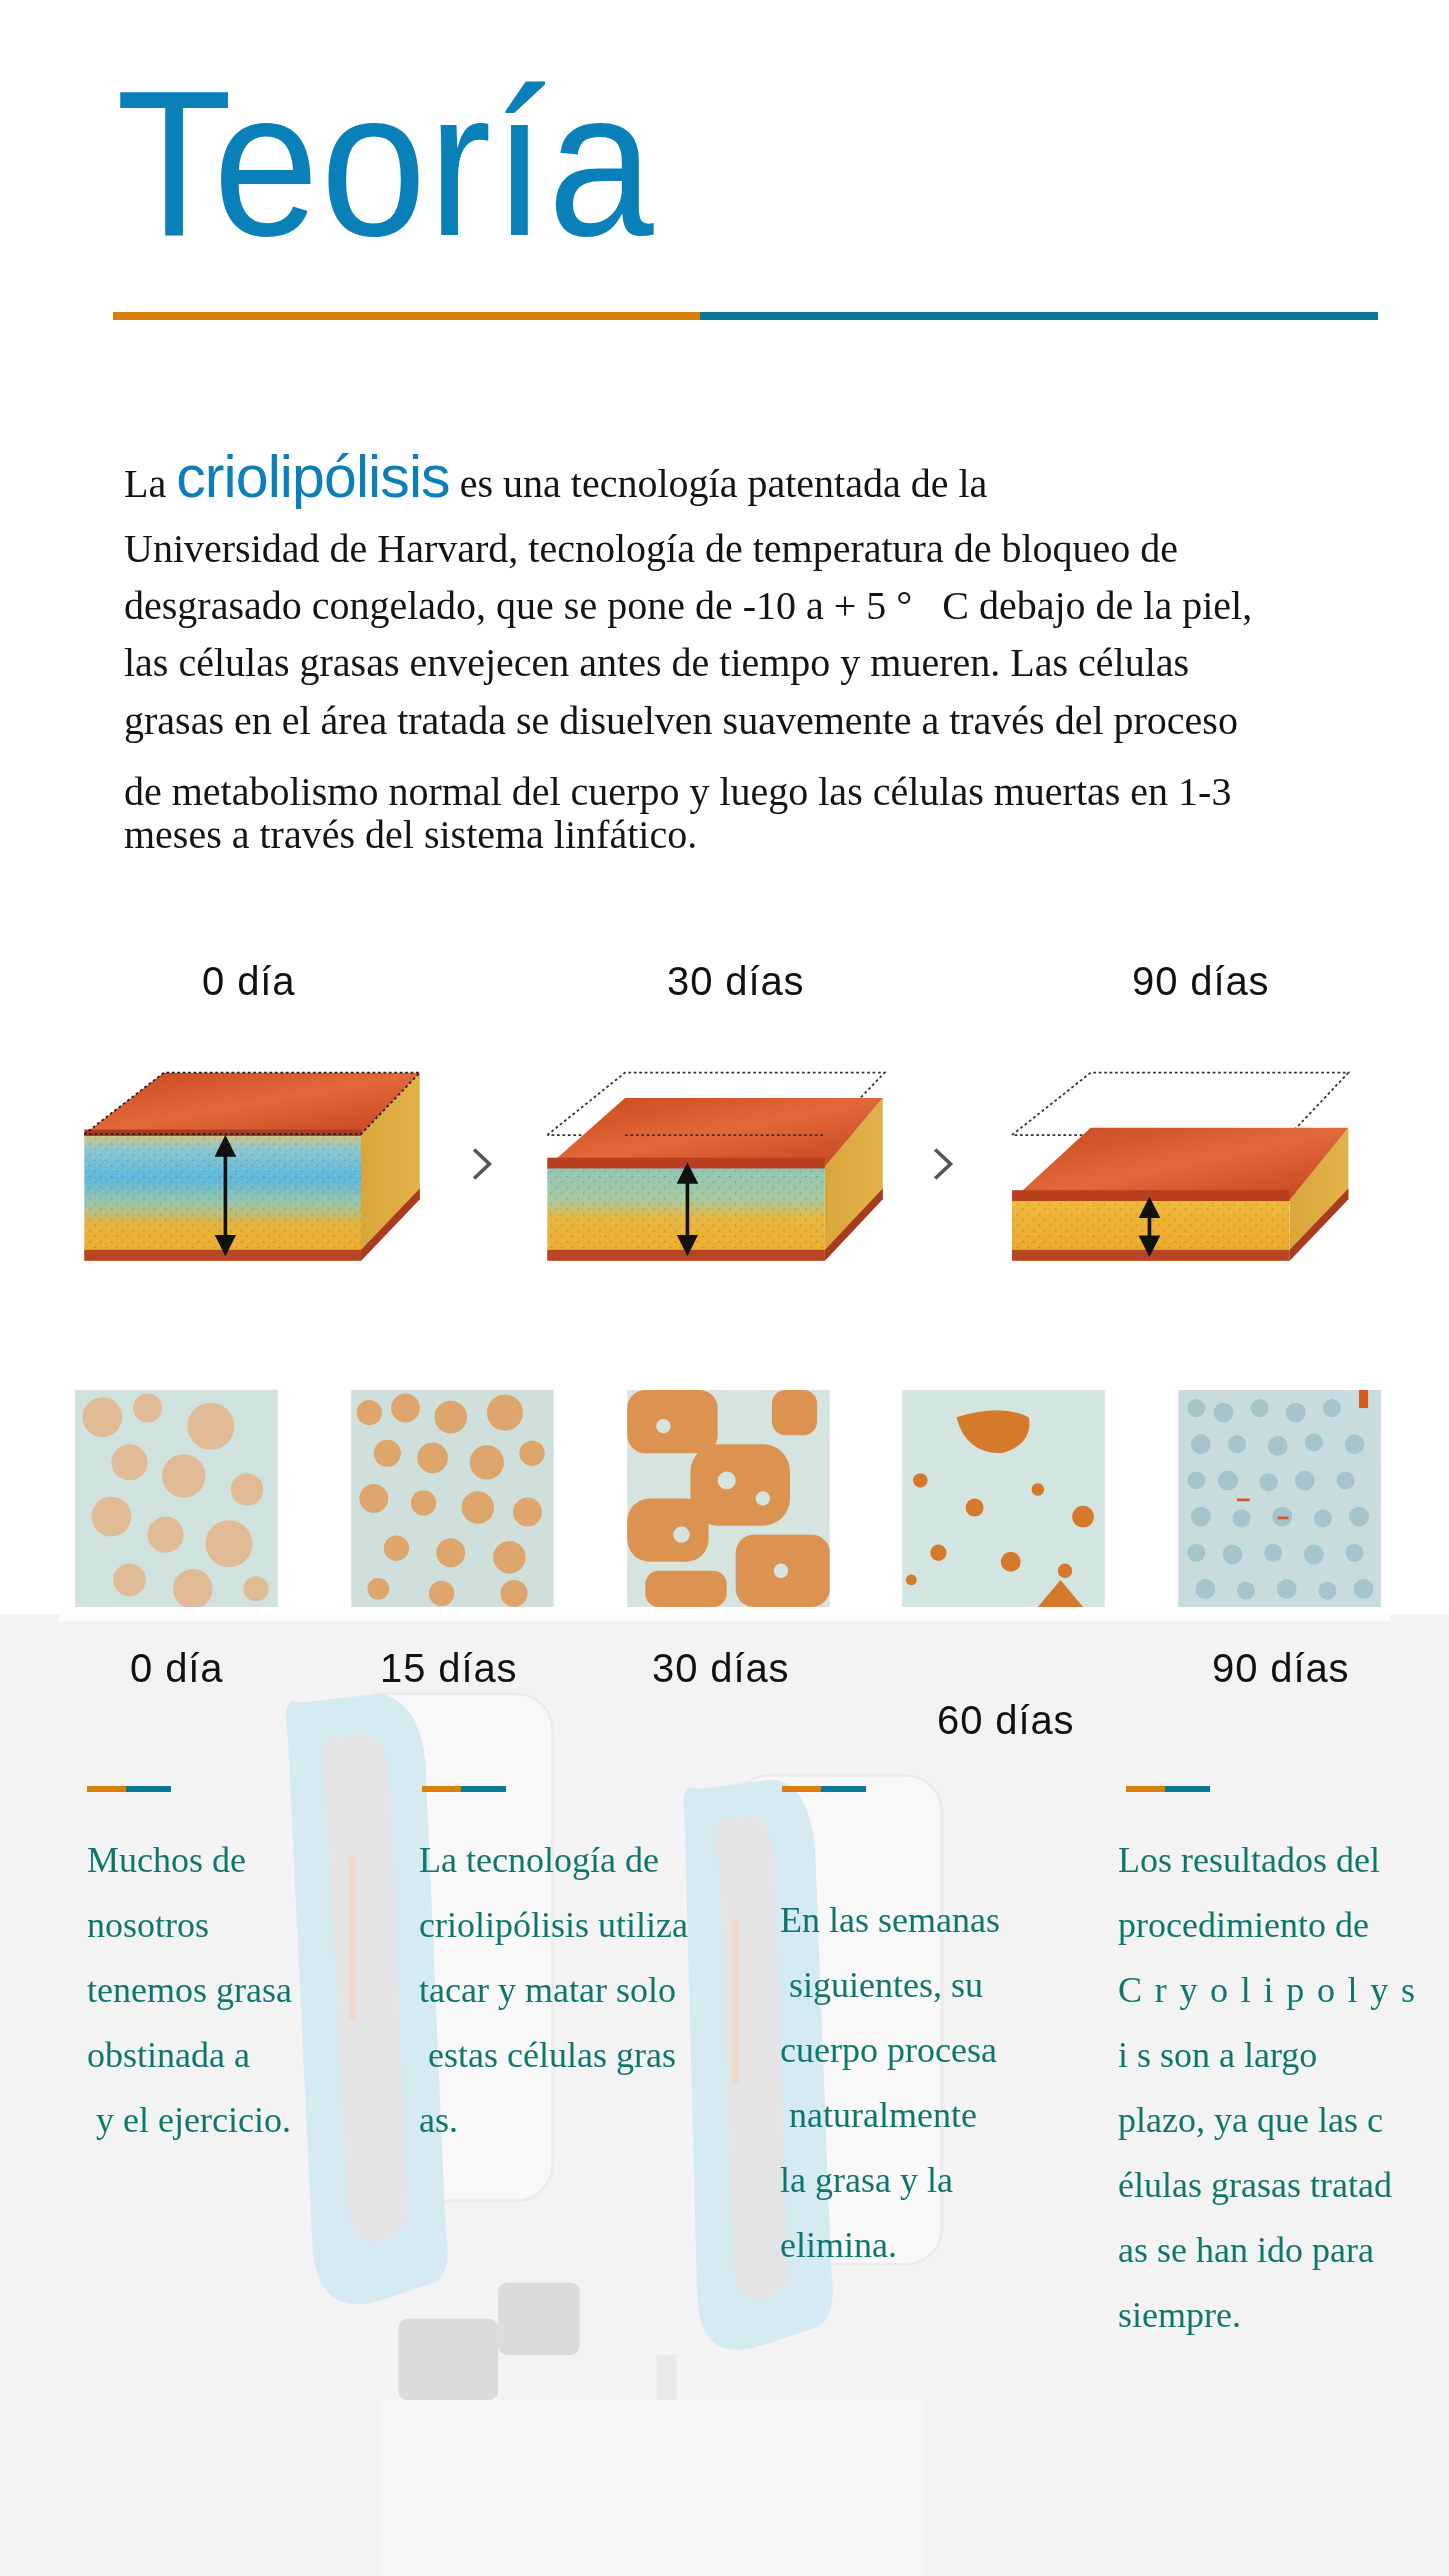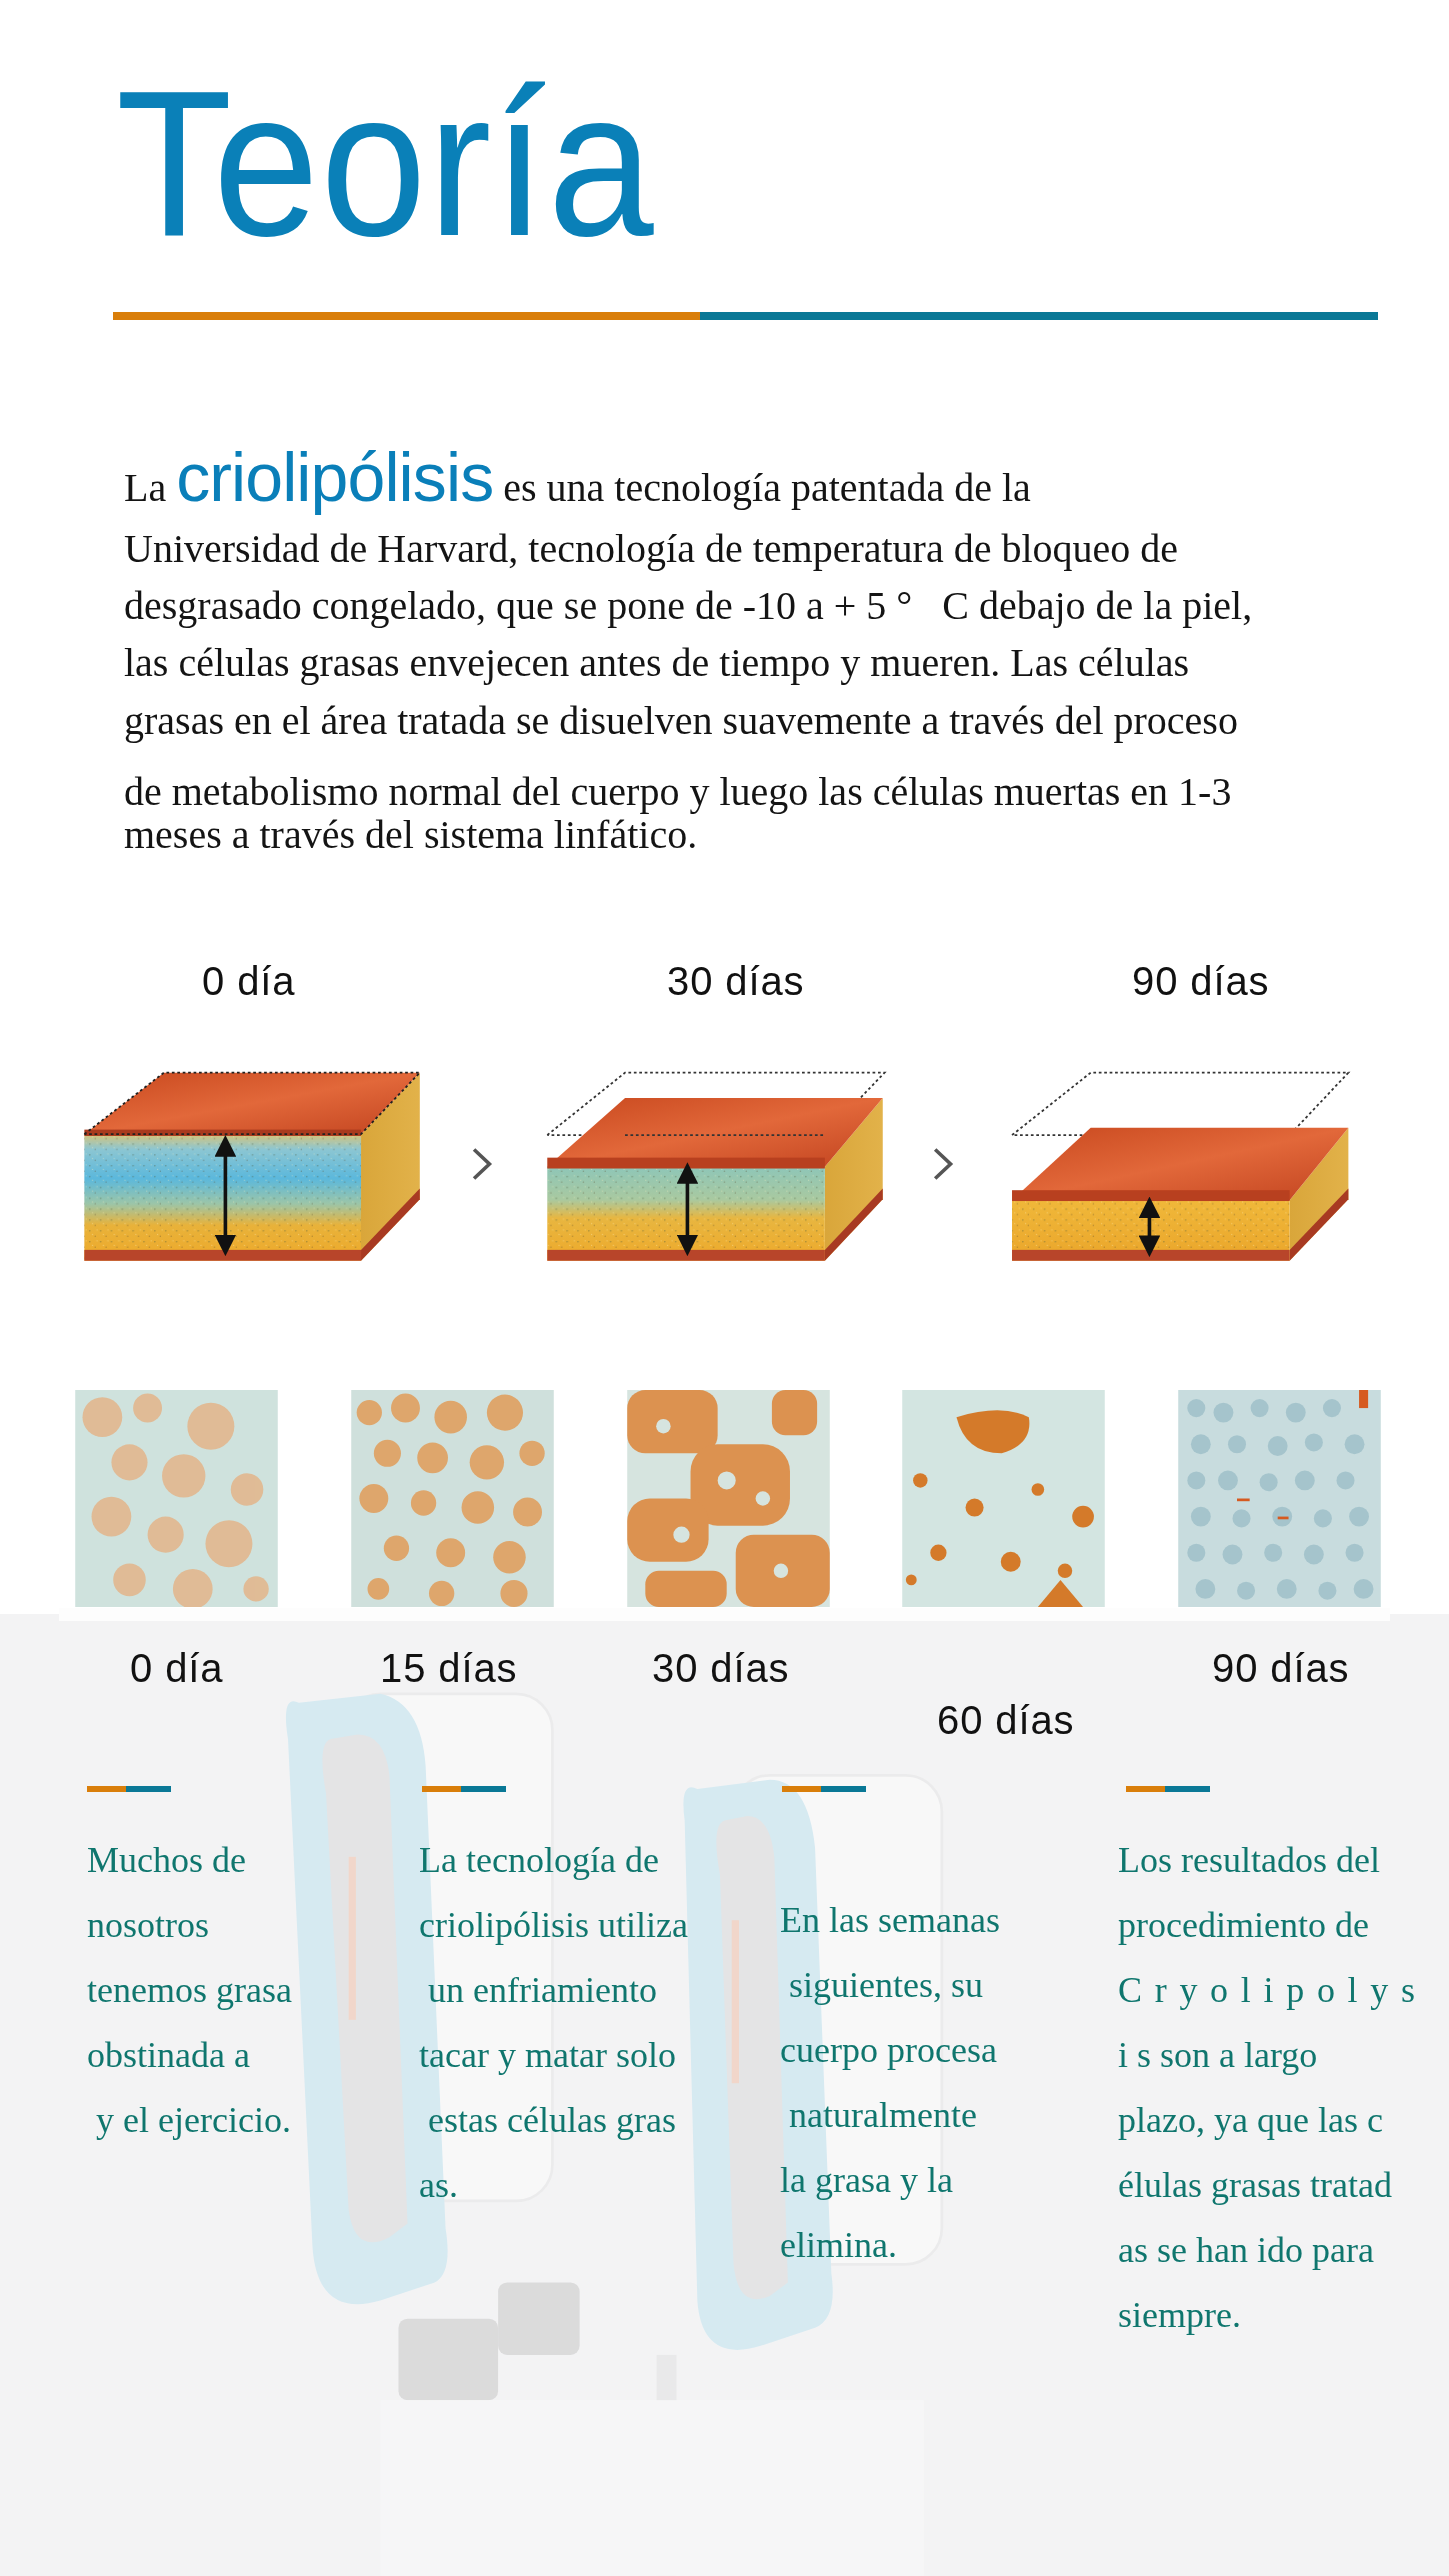--- a/index.html
+++ b/index.html
@@ -17,21 +17,21 @@
     transform: scaleX(0.92); transform-origin: left top;
   }
   .title-rule { left: 113px; top: 312px; width: 1265px; height: 8.2px; display: flex; }
   .title-rule .seg-a { width: 587px; height: 100%; background: #d97e0a; }
   .title-rule .seg-b { flex: 1; height: 100%; background: #0a7896; }
 
   
   .intro { left: 124px; top: 399px; width: 1268px; font-size: 40px; line-height: 58px; color: #141414; }
   .intro .line { position: absolute; left: 0; white-space: pre; }
   .intro .brand {
-    font-family: "Liberation Sans", sans-serif; font-size: 68px; color: #0a7fb9;
+    font-family: "Liberation Sans", sans-serif; font-size: 59px; color: #0a7fb9;
     letter-spacing: -0.9px; vertical-align: baseline;
   }
 
   
   .stage-label {
     font-family: "Liberation Sans", sans-serif; font-size: 40px; line-height: 1;
     color: #111; white-space: pre; letter-spacing: 0.9px;
   }
 
   
@@ -318,21 +318,20 @@
   <span class="ln"> y el ejercicio.</span>
 </div>
 
 <div class="abs col-bar" style="left:422px; top:1786px;">
     <div class="a"></div>
     <div class="b"></div>
   </div>
 <div class="abs col-text" style="left:419px; top:1828px;">
   <span class="ln">La tecnología de</span>
   <span class="ln">criolipólisis utiliza</span>
-  <span class="ln"> un enfriamiento</span>
   <span class="ln">tacar y matar solo</span>
   <span class="ln"> estas células gras</span>
   <span class="ln">as.</span>
 </div>
 
 <div class="abs col-bar" style="left:782px; top:1786px;">
     <div class="a"></div>
     <div class="b"></div>
   </div>
 <div class="abs col-text" style="left:780px; top:1888px;">

